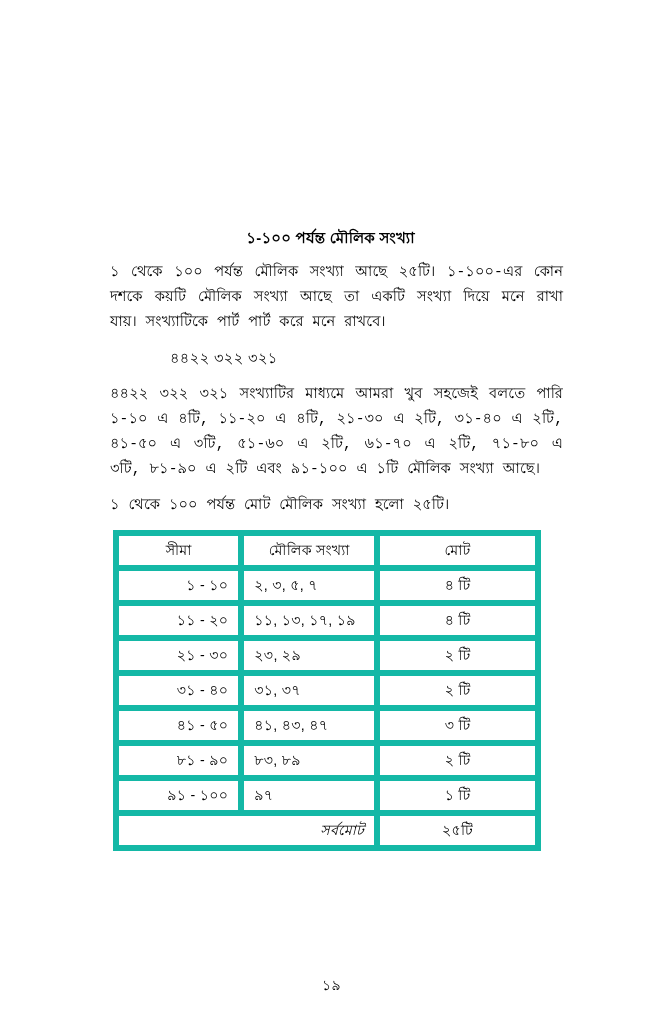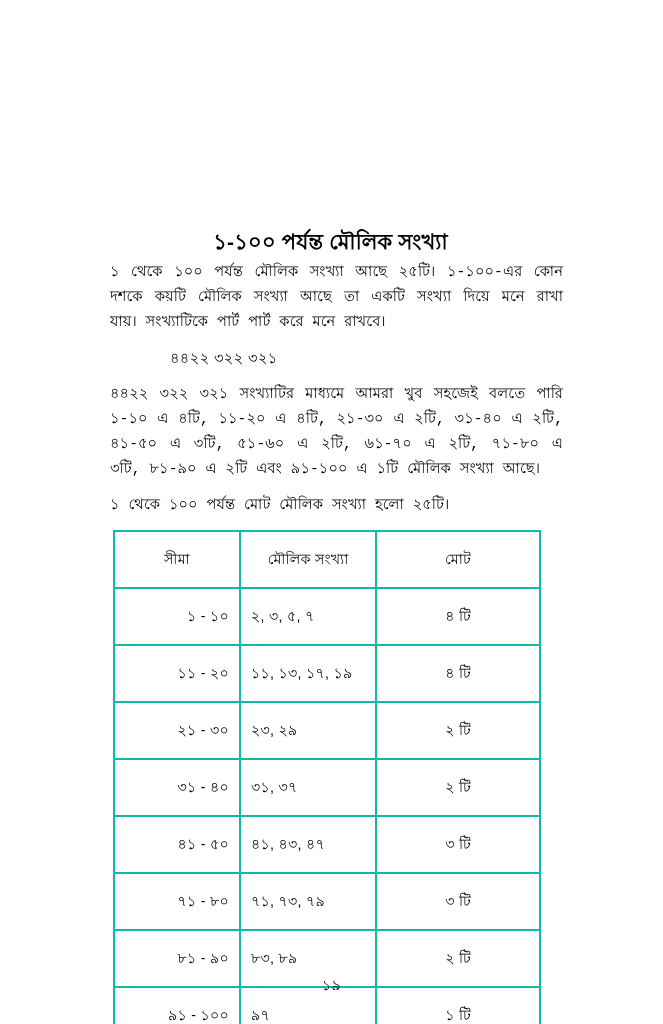--- a/index.html
+++ b/index.html
@@ -19,25 +19,25 @@
   }
   .content {
     position: absolute;
     left: 98px;
     top: 228px;
     width: 465px;
   }
   .doc-title {
     font-family: "Liberation Sans", "DejaVu Sans", sans-serif;
     font-weight: bold;
-    font-size: 21px;
+    font-size: 15px;
     line-height: 1.35;
     text-align: center;
     letter-spacing: 0.2px;
-    margin: 0 0 4px 0;
+    margin: 0 0 12px 0;
     white-space: nowrap;
   }
   .para {
     font-family: Liberation Mono, monospace;
     font-size: 14.6px;
     line-height: 25px;
     text-align: justify;
     text-justify: inter-word;
     margin: 0 0 11px 12px;
     letter-spacing: 0.1px;
@@ -56,23 +56,23 @@
     width: 428px;
   }
   table.primes {
     border-collapse: collapse;
     width: 428px;
     border: 2px solid #555555;
     font-family: "Liberation Sans", "DejaVu Sans", sans-serif;
     font-size: 14.2px;
   }
   table.primes td, table.primes th {
-    border: 2px solid #14b8a6;
+    border: 6px solid #14b8a6;
     height: 29px;
-    padding: 13px 10px;
+    padding: 0 10px;
     font-weight: normal;
     vertical-align: middle;
     letter-spacing: 0.3px;
   }
   table.primes th {
     text-align: center;
   }
   .col-range  { width: 124px; text-align: right; }
   .col-primes { width: 133px; text-align: left; }
   .col-total  { width: 171px; text-align: center; }
@@ -140,25 +140,20 @@
               <td class="col-range">৩১ - ৪০</td>
               <td class="col-primes">৩১, ৩৭</td>
               <td class="col-total">২ টি</td>
             </tr>
             <tr>
               <td class="col-range">৪১ - ৫০</td>
               <td class="col-primes">৪১, ৪৩, ৪৭</td>
               <td class="col-total">৩ টি</td>
             </tr>
             <tr>
-              <td class="col-range">৭১ - ৮০</td>
-              <td class="col-primes">৭১, ৭৩, ৭৯</td>
-              <td class="col-total">৩ টি</td>
-            </tr>
-            <tr>
               <td class="col-range">৮১ - ৯০</td>
               <td class="col-primes">৮৩, ৮৯</td>
               <td class="col-total">২ টি</td>
             </tr>
             <tr>
               <td class="col-range">৯১ - ১০০</td>
               <td class="col-primes">৯৭</td>
               <td class="col-total">১ টি</td>
             </tr>
           </tbody>

